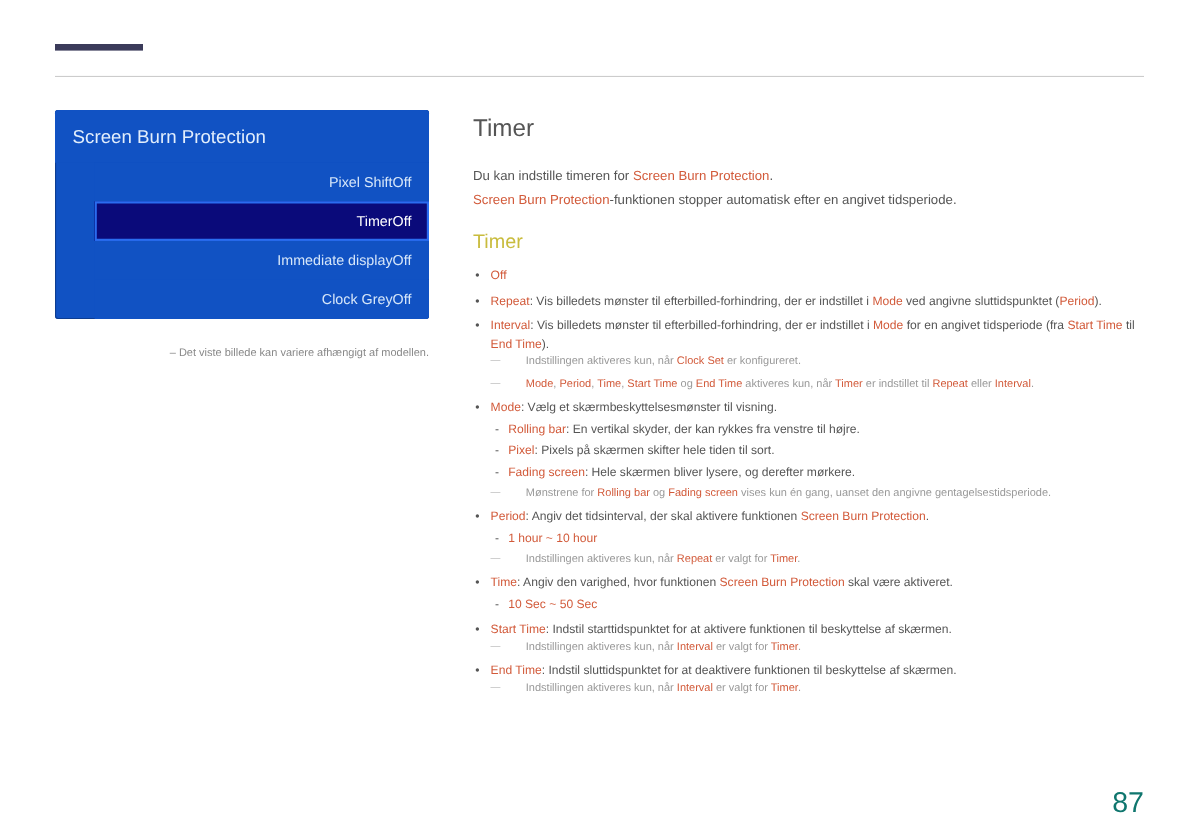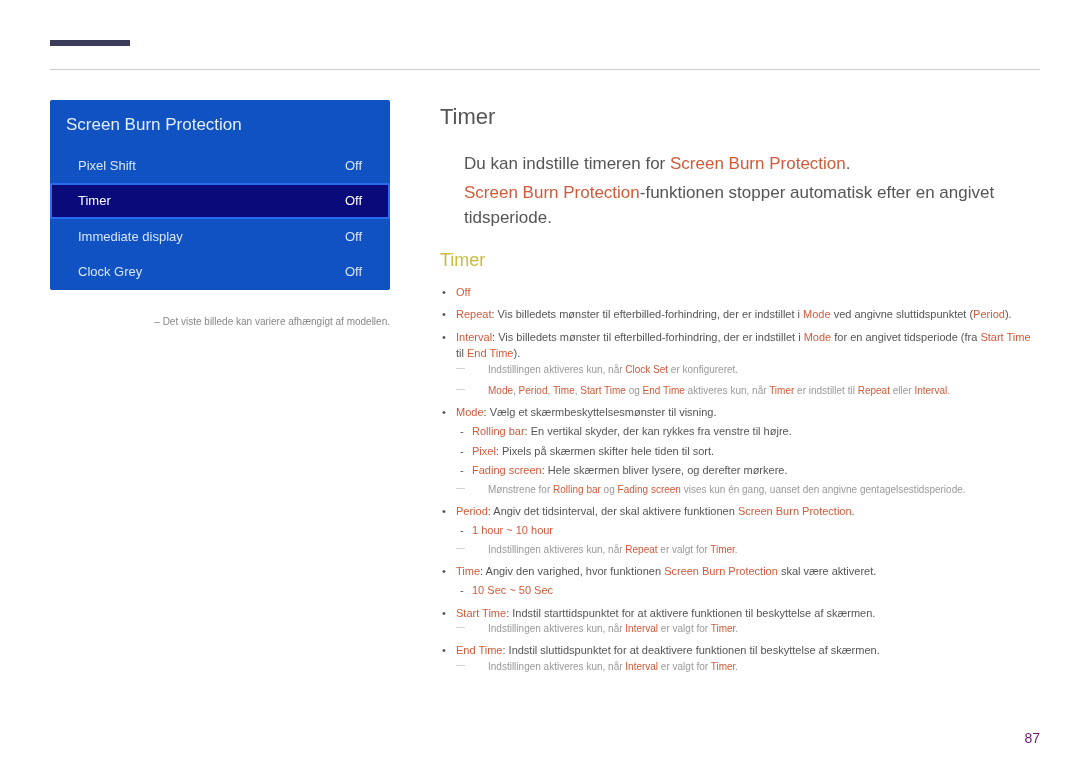--- a/index.html
+++ b/index.html
@@ -25,64 +25,65 @@
     position: absolute;
     top: 69px;
     left: 50px;
     right: 40px;
     height: 1px;
     background: #ccc;
   }
   .page {
     display: flex;
     padding: 100px 40px 0 50px;
-    gap: 50px;
+    gap: 40px;
   }
   .left-col { width: 340px; flex-shrink: 0; }
   .panel {
     border-radius: 3px;
     overflow: hidden;
     background: #1152c3;
     color: #fff;
     box-shadow: 0 0 0 1px #0d3d91 inset;
   }
   .panel-title {
     font-size: 17px;
     font-weight: 400;
     padding: 12px 16px 10px;
     color: #e2eefc;
     background: #1152c3;
   }
   .panel-row {
     display: flex;
-    justify-content: space-between;
-    padding: 8px 28px;
+    justify-content: flex-end;
+    padding: 8px 16px;
     font-size: 13px;
     color: #d6e6f9;
     background: #1152c3;
+    margin-left: 36px;
   }
   .panel-row.selected {
     background: #0a0a7a;
     color: #fff;
     box-shadow: 0 0 0 2px #2a6cf0 inset;
   }
   .panel-note {
     font-size: 10px;
     color: #888;
     margin-top: 24px;
     text-align: right;
   }
   .right-col { flex: 1; }
   h1.section {
     font-size: 22px;
     font-weight: 400;
     color: #555;
     margin-bottom: 18px;
   }
-  .intro { font-size: 17px; color: #555; margin-bottom: 3px; margin-left: 24px; }
+  .intro { font-size: 12px; color: #555; margin-bottom: 3px; }
   .red { color: #d25a3a; }
   h2.sub {
     font-size: 18px;
     font-weight: 400;
     color: #c9bc3e;
     margin: 16px 0 10px;
   }
   ul.bul { list-style: none; padding-left: 14px; }
   ul.bul > li {
     position: relative;
@@ -119,22 +120,22 @@
     left: 0px;
     color: #bbb;
     font-size: 9px;
   }
   .note-line .red { color: #d25a3a; }
   .sub-note { padding-left: 32px; }
   .page-num {
     position: absolute;
     bottom: 14px;
     right: 40px;
-    font-size: 14px;
-    color: #701a75;
+    font-size: 26px;
+    color: #0f766e;
     font-weight: 300;
     margin-left: 28px;
   }
 </style>
 </head>
 <body>
 
 <div class="top-bar"></div>
 <div class="top-rule"></div>
 

